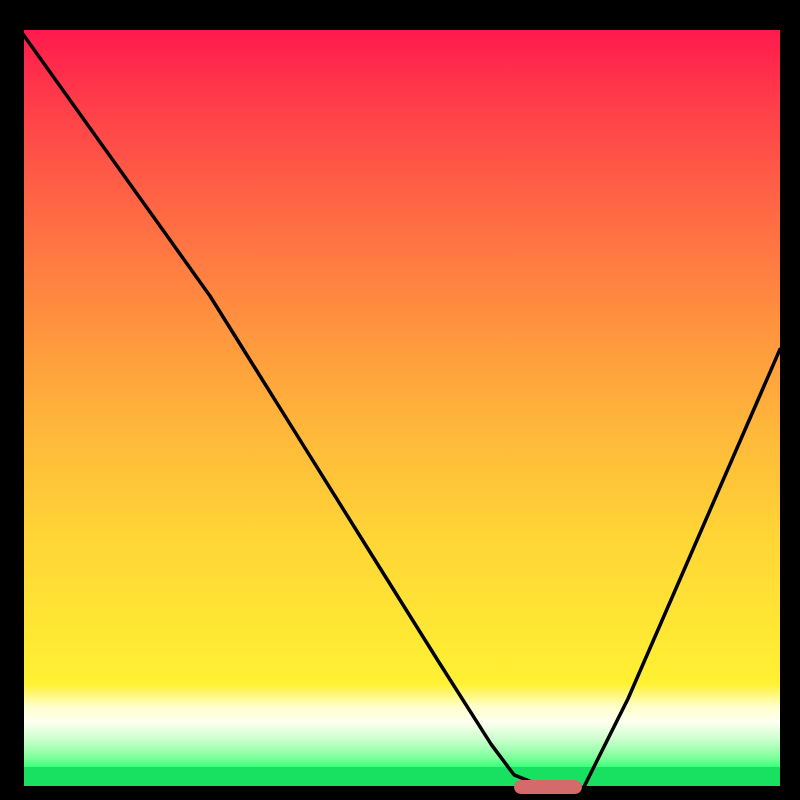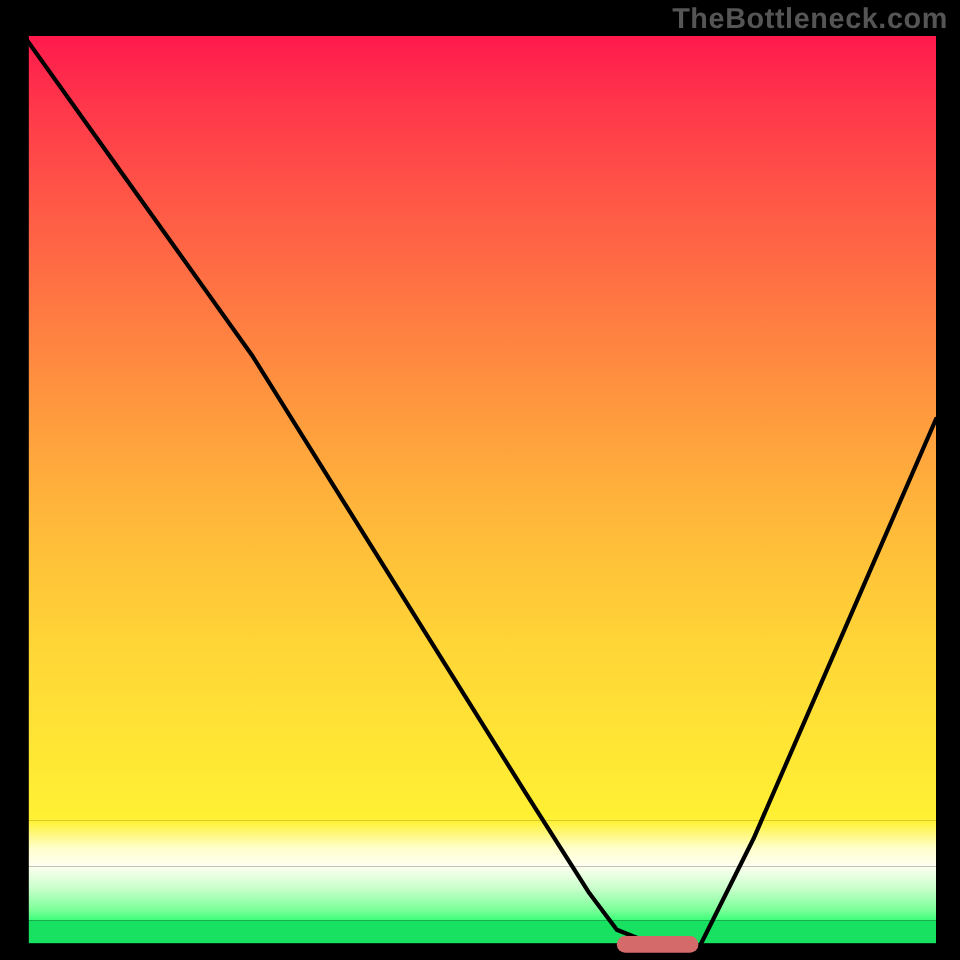--- a/index.html
+++ b/index.html
@@ -103,21 +103,20 @@
     border-radius: 7px;
     background: #d46a6a;
     z-index: 6;
   }
 </style>
 </head>
 <body>
 
 <div class="container">
 
-  <div class="watermark">TheBottleneck.com</div>
 
   <div class="plot-bg">
     <div class="gradient">
       <div class="red-orange"></div>
       <div class="yellow-white"></div>
       <div class="white-green"></div>
       <div class="solid-green"></div>
     </div>
   </div>
 

